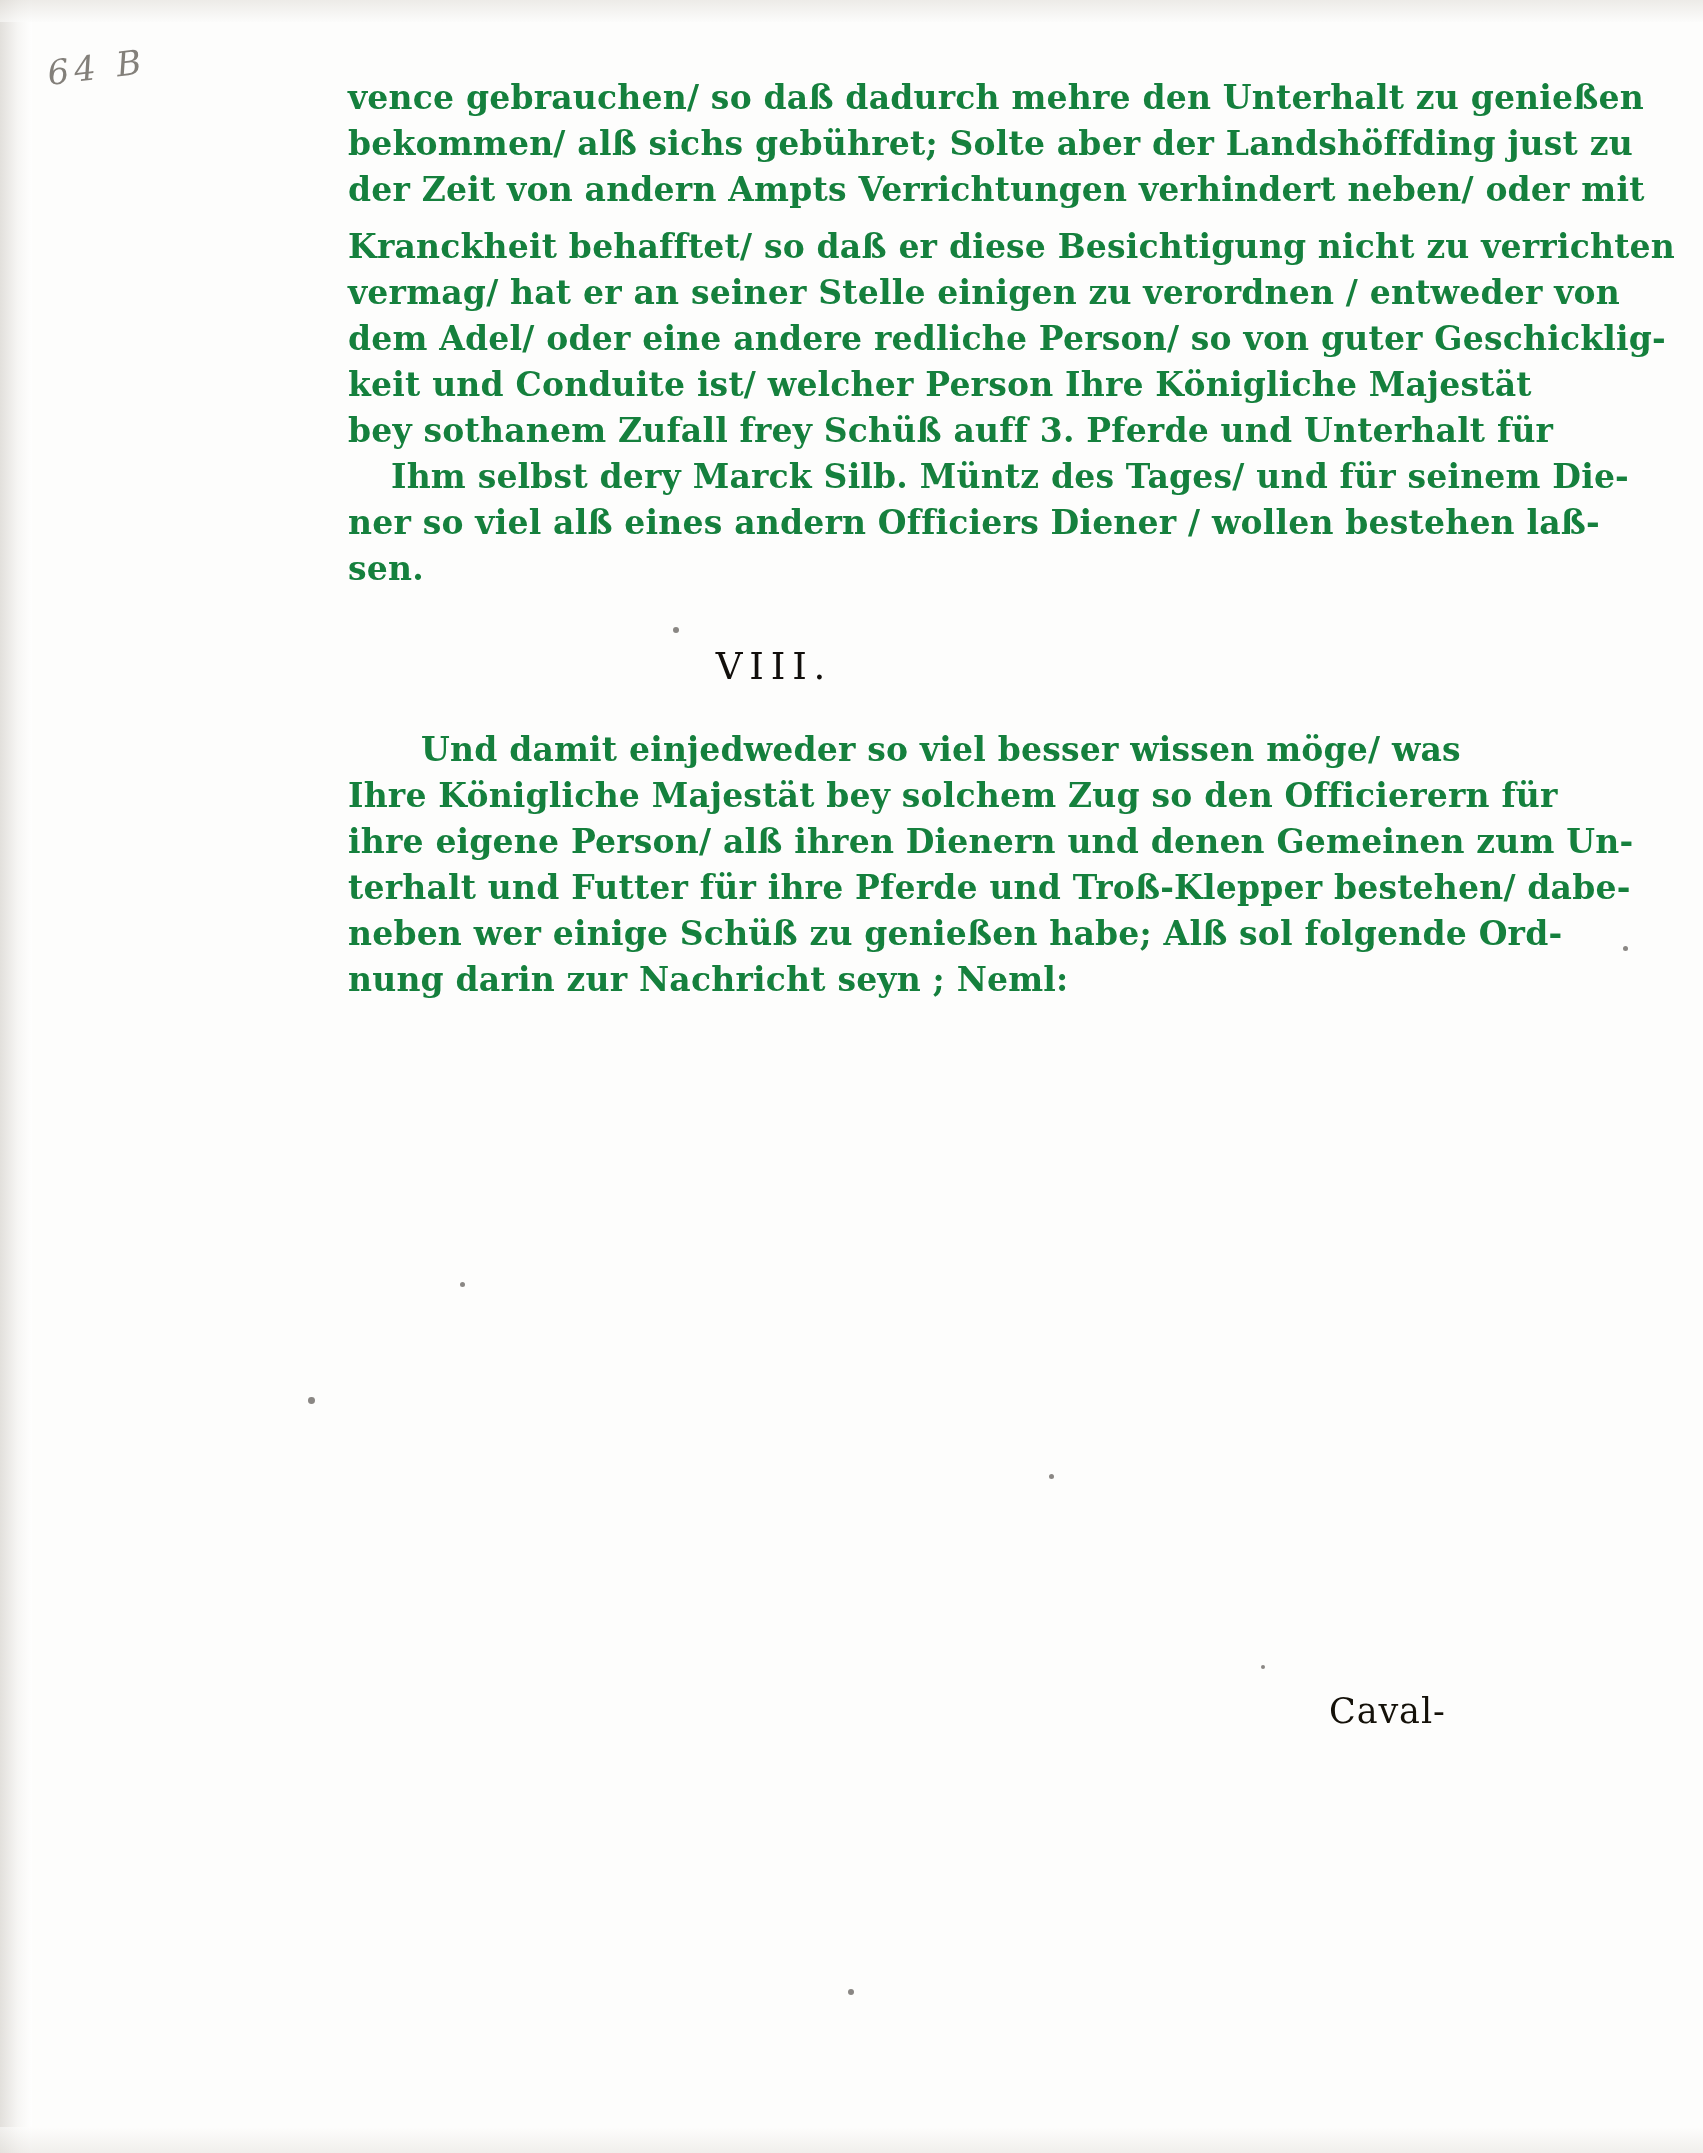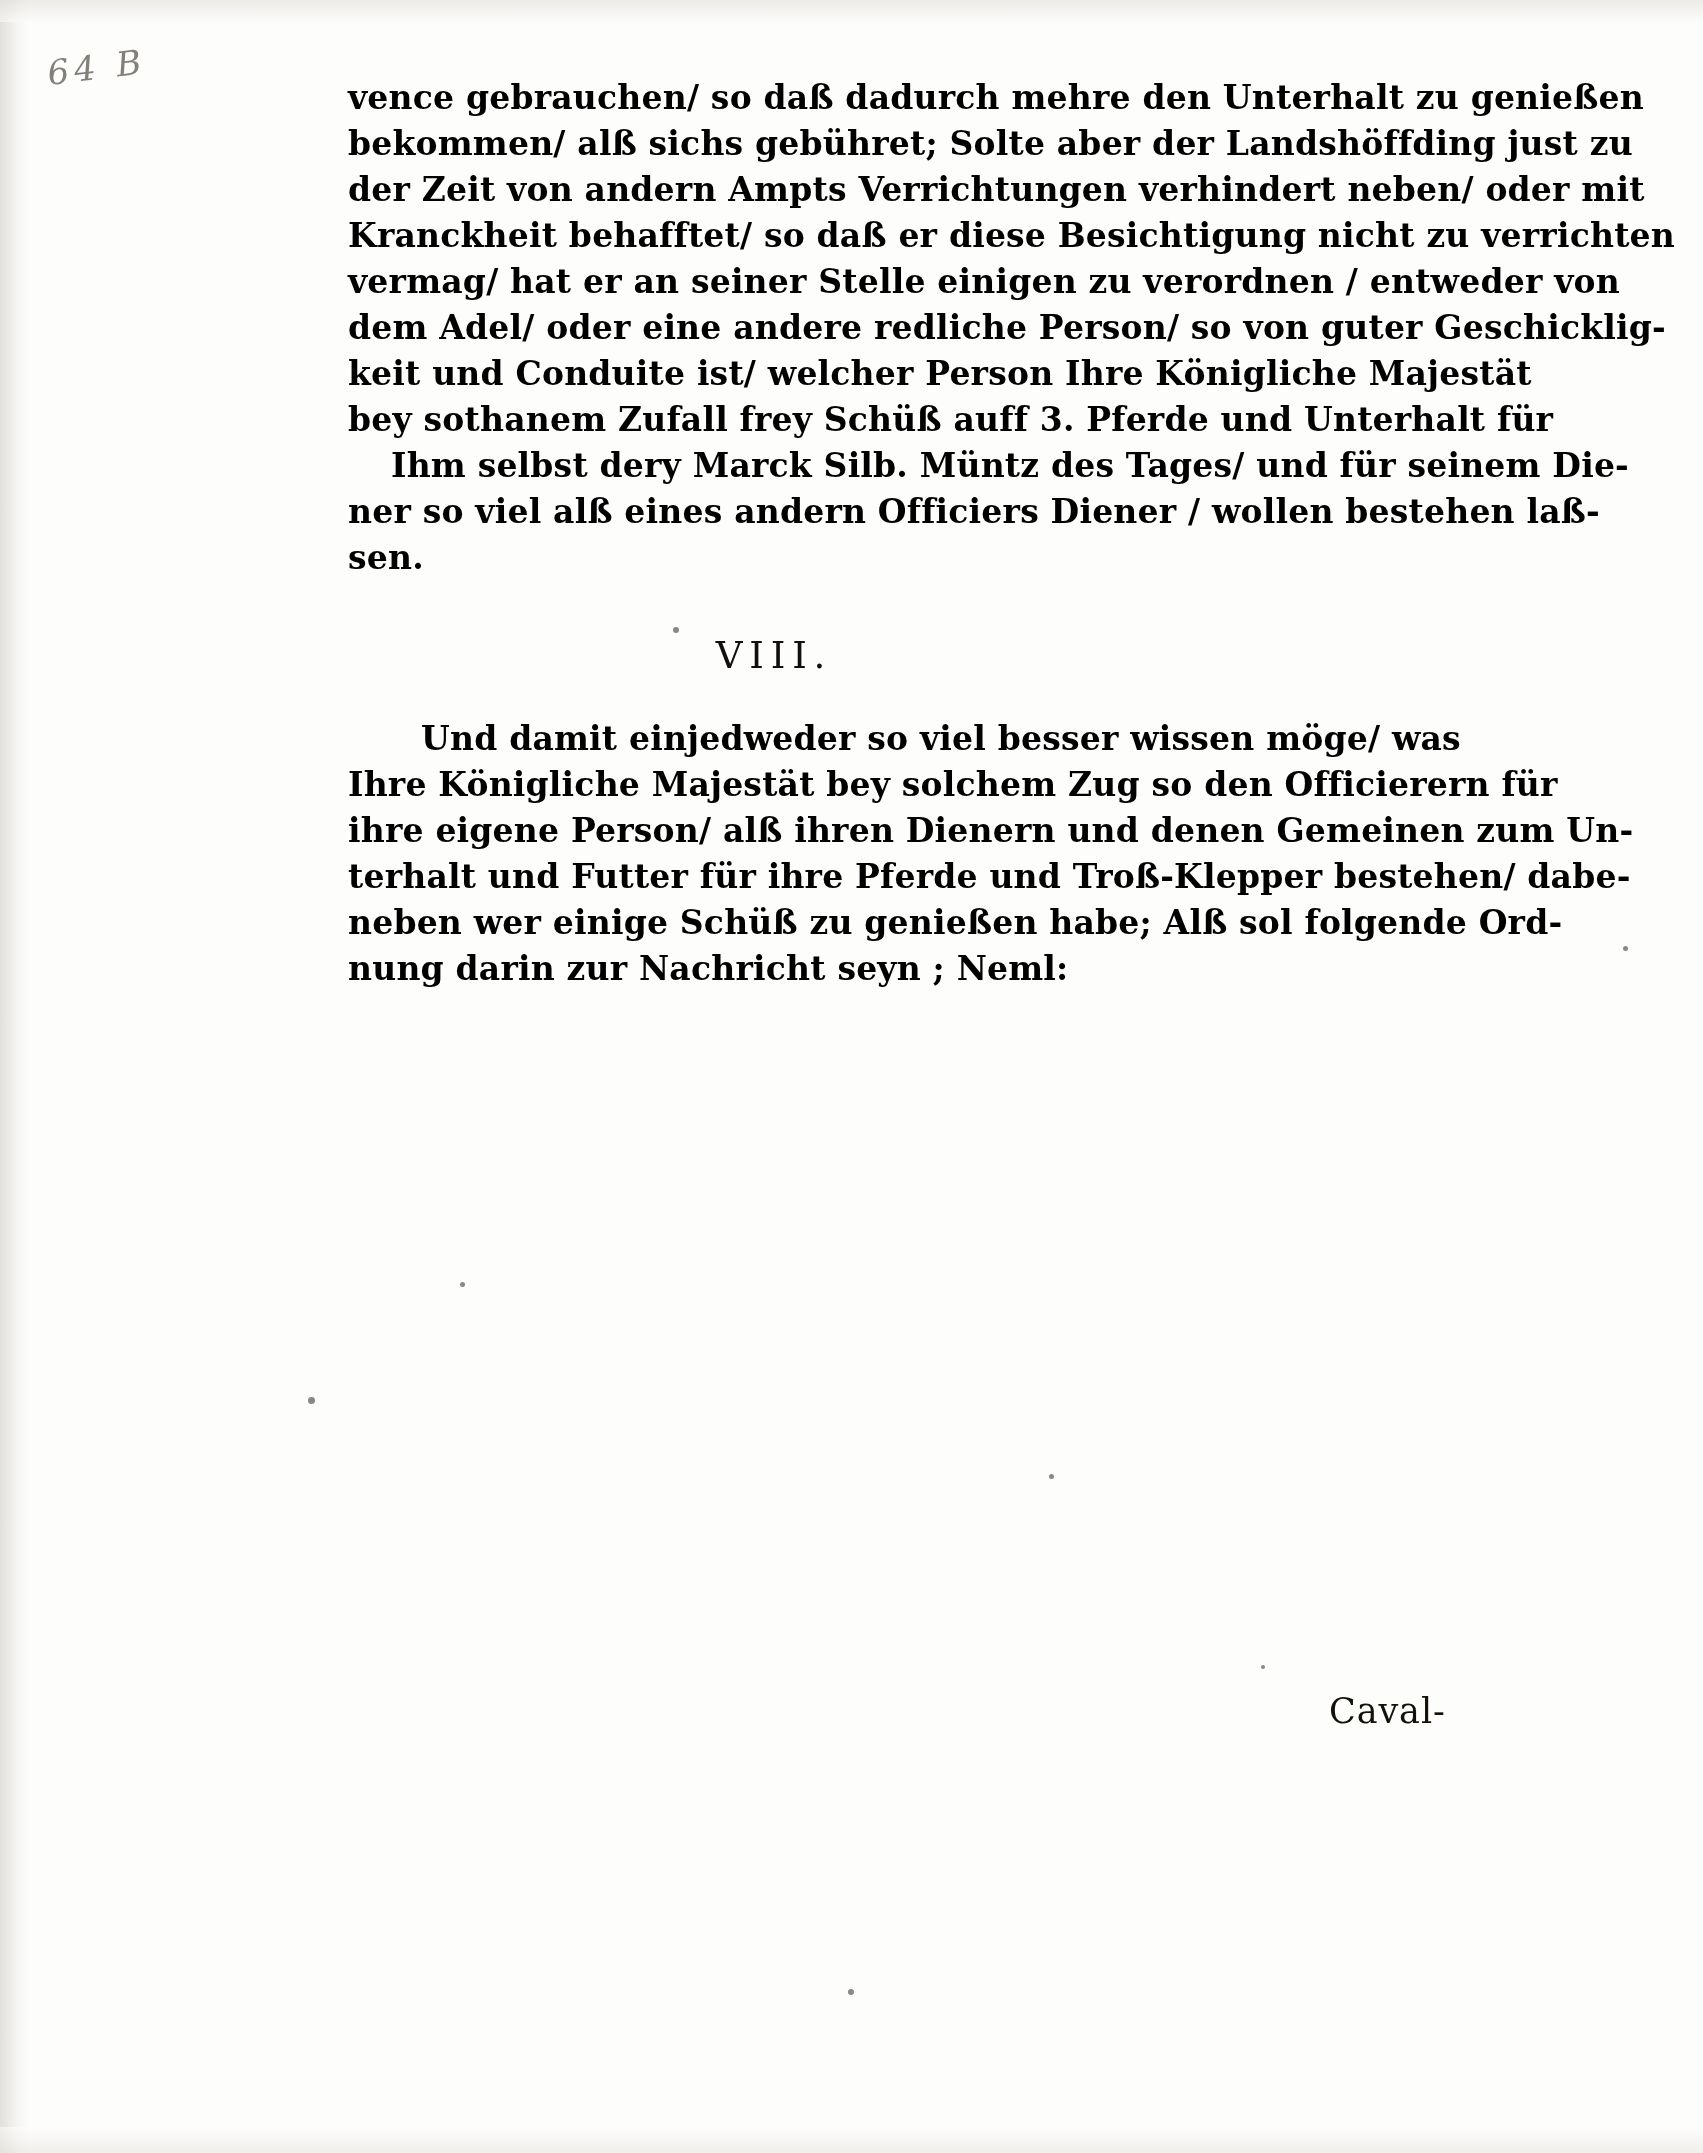--- a/index.html
+++ b/index.html
@@ -69,21 +69,21 @@
     top: 75px;
     width: 1218px;
   }
 
   .frak {
     font-family: "DejaVu Serif", serif;
     font-weight: 700;
     font-size: 33px;
     line-height: 46px;
     letter-spacing: 0.2px;
-    color: #000000;
+    color: #15803d;
     text-align: justify;
     text-justify: inter-word;
   }
 
   
   #para-continuation {
     margin: 0;
   }
   #para-continuation .line {
     display: block;
@@ -149,21 +149,21 @@
   <div id="scan-shadow-bottom"></div>
 
   <div id="marginalia">64 B</div>
 
   <div id="text-block">
 
     <div id="para-continuation" class="frak">
       <span class="line" style="display: block; transform: scaleX(1); transform-origin: left center;">vence gebrauchen/ so daß dadurch mehre den Unterhalt zu genießen</span>
       <span class="line" style="display: block; transform: scaleX(1); transform-origin: left center;">bekommen/ alß sichs gebühret; Solte aber der Landshöffding just zu</span>
       <span class="line" style="display: block; transform: scaleX(1); transform-origin: left center;">der Zeit von andern Ampts Verrichtungen verhindert neben/ oder mit</span>
-      <span class="line" style="display: block; transform: scaleX(1); transform-origin: left center;">Kranckheit behafftet/ so daß er diese Besichtigung nicht zu verrichten</span>
+      <span class="line" style="display: block; transform: scaleX(1); transform-origin: left center; margin-top: 11px;">Kranckheit behafftet/ so daß er diese Besichtigung nicht zu verrichten</span>
       <span class="line" style="display: block; transform: scaleX(1); transform-origin: left center;">vermag/ hat er an seiner Stelle einigen zu verordnen / entweder von</span>
       <span class="line" style="display: block; transform: scaleX(1); transform-origin: left center;">dem Adel/ oder eine andere redliche Person/ so von guter Geschicklig-</span>
       <span class="line" style="display: block; transform: scaleX(1); transform-origin: left center;">keit und Conduite ist/ welcher Person Ihre Königliche Majestät</span>
       <span class="line" style="display: block; transform: scaleX(1); transform-origin: left center;">bey sothanem Zufall frey Schüß auff 3. Pferde und Unterhalt für</span>
       <span class="line" style="display: block; transform: scaleX(1); transform-origin: left center; margin-left: 43px;">Ihm selbst dery Marck Silb. Müntz des Tages/ und für seinem Die-</span>
       <span class="line" style="display: block; transform: scaleX(1); transform-origin: left center;">ner so viel alß eines andern Officiers Diener / wollen bestehen laß-</span>
       <span class="line" style="display: block; transform: scaleX(1); transform-origin: left center;">sen.</span>
     </div>
 
     <div id="section-number">VIII.</div>

